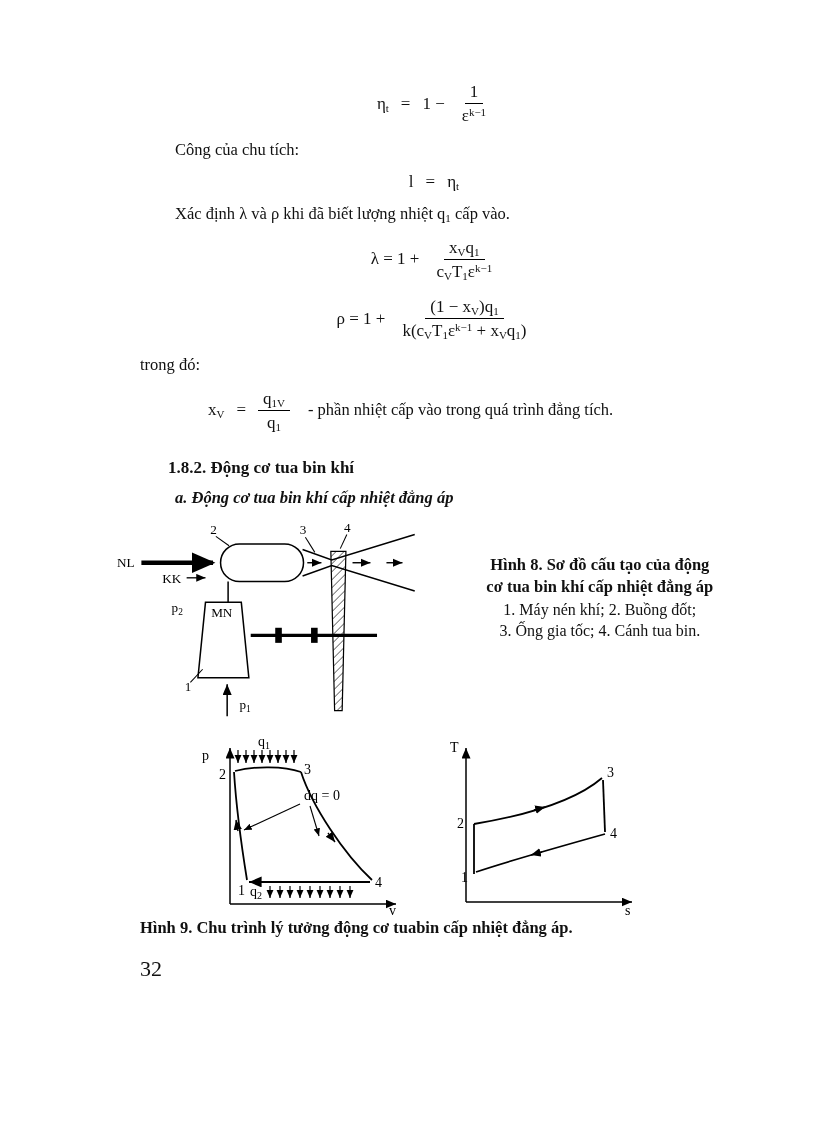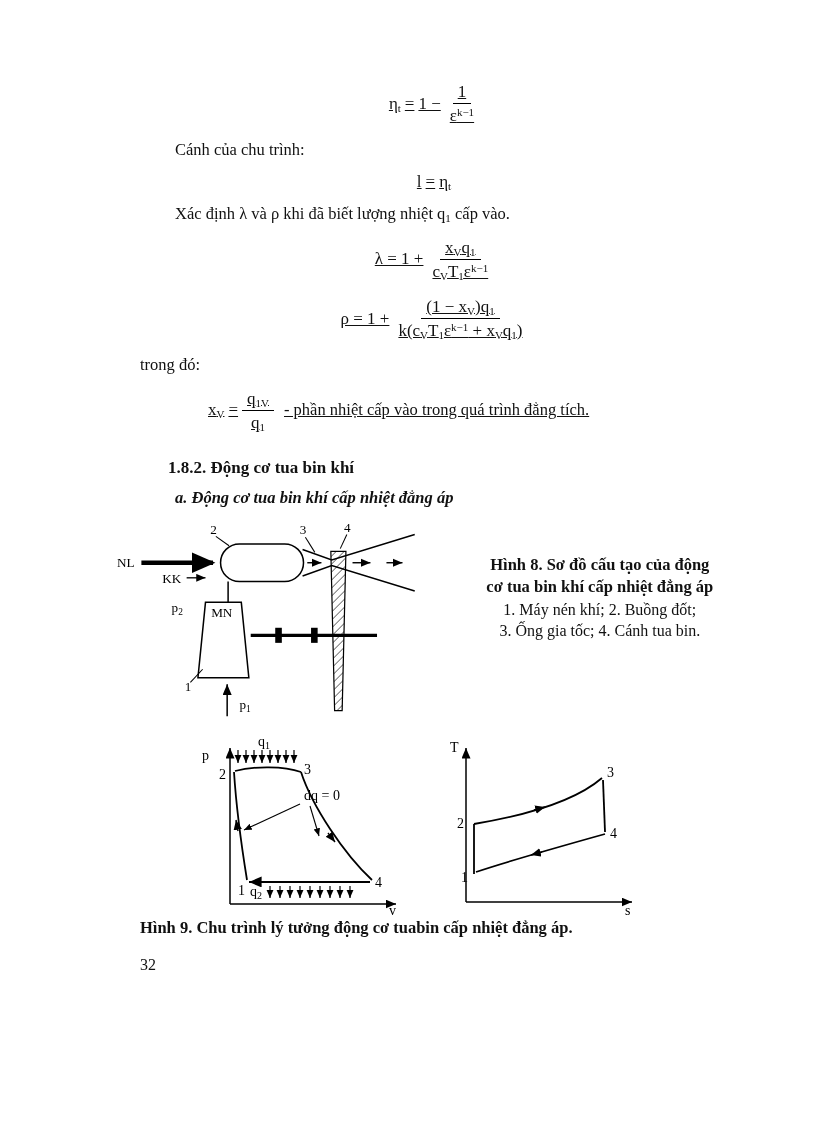--- a/index.html
+++ b/index.html
@@ -1,21 +1,21 @@
 <!DOCTYPE html>
 <html><head>
 <meta charset="utf-8">
 <style>
   html,body{margin:0;padding:0;background:#ffffff;}
   body{font-family:"Liberation Serif","DejaVu Serif",serif;color:#111;}
   .page{position:relative;width:816px;height:1123px;background:#fff;box-sizing:border-box;
         padding:68px 88px 0 140px;overflow:hidden;}
   
-  .formula{display:flex;align-items:center;justify-content:center;gap:4px;
-           font-size:17px;margin:12px 0;text-decoration:underline;}
+  .formula{display:flex;align-items:center;justify-content:center;gap:12px;
+           font-size:17px;margin:12px 0;}
   .formula.left{justify-content:flex-start;margin-left:68px;}
   .frac{display:inline-flex;flex-direction:column;align-items:center;}
   .frac .num,.frac .den{padding:1px 5px;text-align:center;line-height:1.25;white-space:nowrap;}
   .frac .num{border-bottom:1.3px solid #000;}
   sub,sup{font-size:11px;line-height:0;}
   sub{vertical-align:-3px;}
   sup{vertical-align:5px;}
   .tok{white-space:nowrap;}
   .desc{font-size:16.5px;margin-left:6px;}
   
@@ -23,40 +23,40 @@
   p.indent{margin-left:35px;}
   h3.section{font-size:17px;font-weight:bold;margin:24px 0 6px 28px;}
   h4.subsection{font-size:16.5px;font-weight:bold;font-style:italic;margin:10px 0 10px 35px;}
   
   .fig8-row{display:flex;margin-left:-25px;margin-top:2px;}
   .fig8-caption{width:272px;margin-left:6px;margin-top:36px;text-align:center;line-height:1.35;}
   .fig8-caption .cap-bold{font-weight:bold;font-size:16.5px;}
   .fig8-caption .cap-line{font-size:16px;}
   .fig9-row{display:flex;gap:22px;margin-left:52px;margin-top:4px;align-items:flex-end;}
   .fig9-caption{font-weight:bold;font-size:16.5px;margin-top:2px;margin-right:40px;}
-  .page-number{font-size:16px;margin-top:18px;}
+  .page-number{font-size:22px;margin-top:18px;}
   svg text{font-family:"Liberation Serif","DejaVu Serif",serif;font-size:14px;fill:#000;}
   svg .small{font-size:10px;}
 </style>
 </head>
 <body>
 
 <div class="page">
 
   <div class="formula">
     <span class="tok"><span>η</span><sub>t</sub></span>
     <span class="tok">=</span>
     <span class="tok">1 −</span>
     <span class="frac">
       <span class="num">1</span>
       <span class="den"><span>ε</span><sup>k−1</sup></span>
     </span>
   </div>
 
-  <p class="body-text indent">Cánh của chu trình:</p>
+  <p class="body-text indent">Công của chu tích:</p>
 
   <div class="formula">
     <span class="tok">l</span>
     <span class="tok">=</span>
     <span class="tok"><span>η</span><sub>t</sub></span>
   </div>
 
   <p class="body-text indent"><span>Xác định λ và ρ khi đã biết lượng nhiệt q</span><sub>1</sub><span> cấp vào.</span></p>
 
   <div class="formula">

